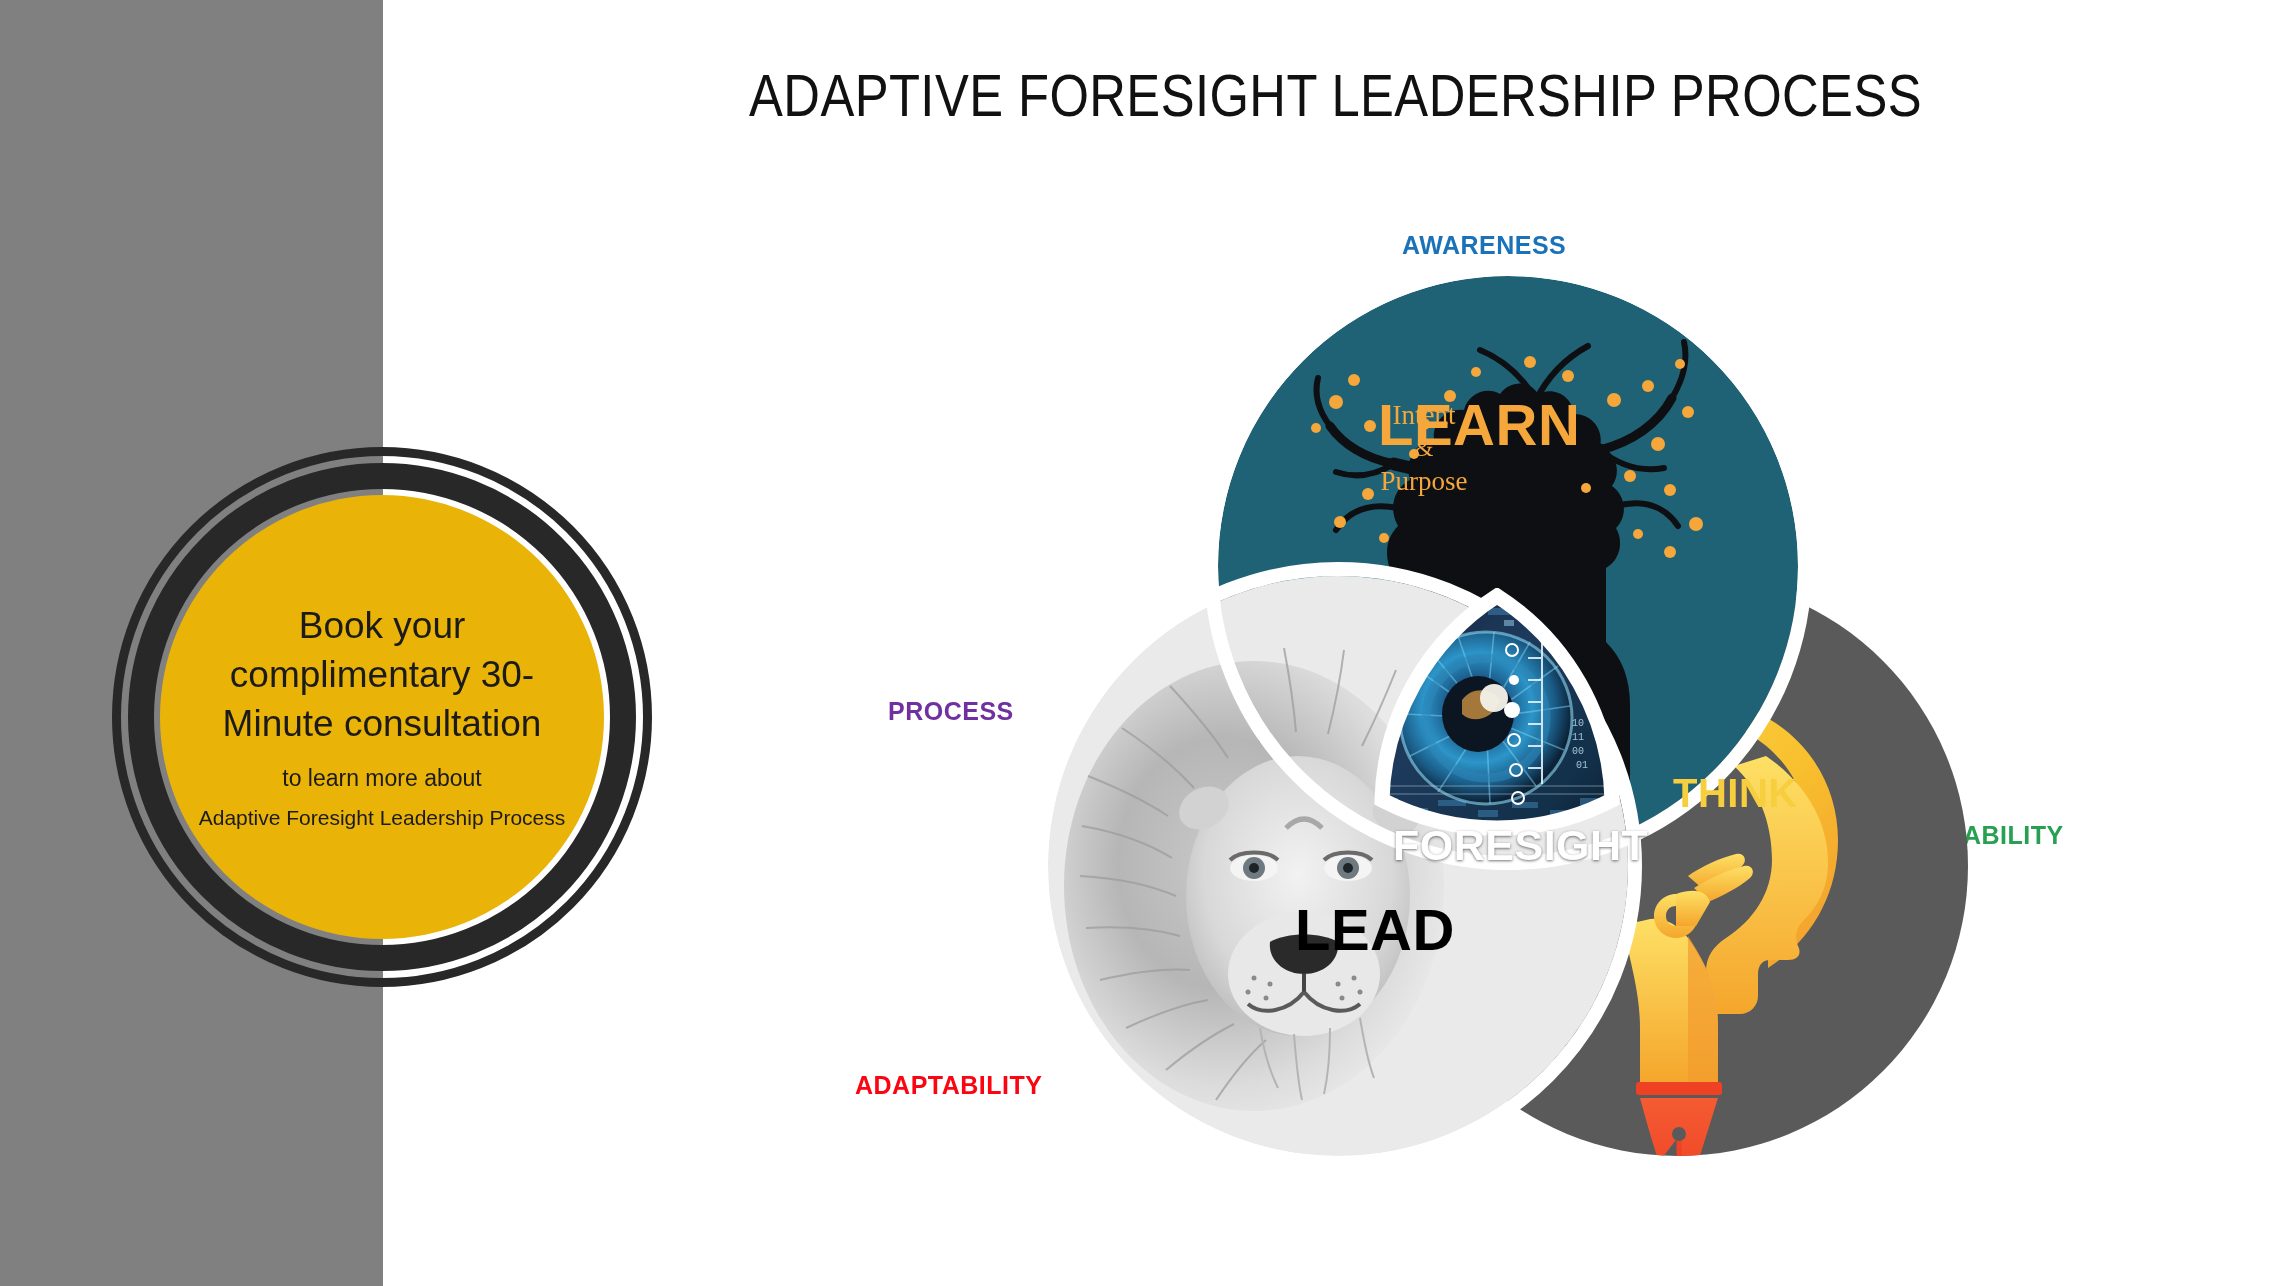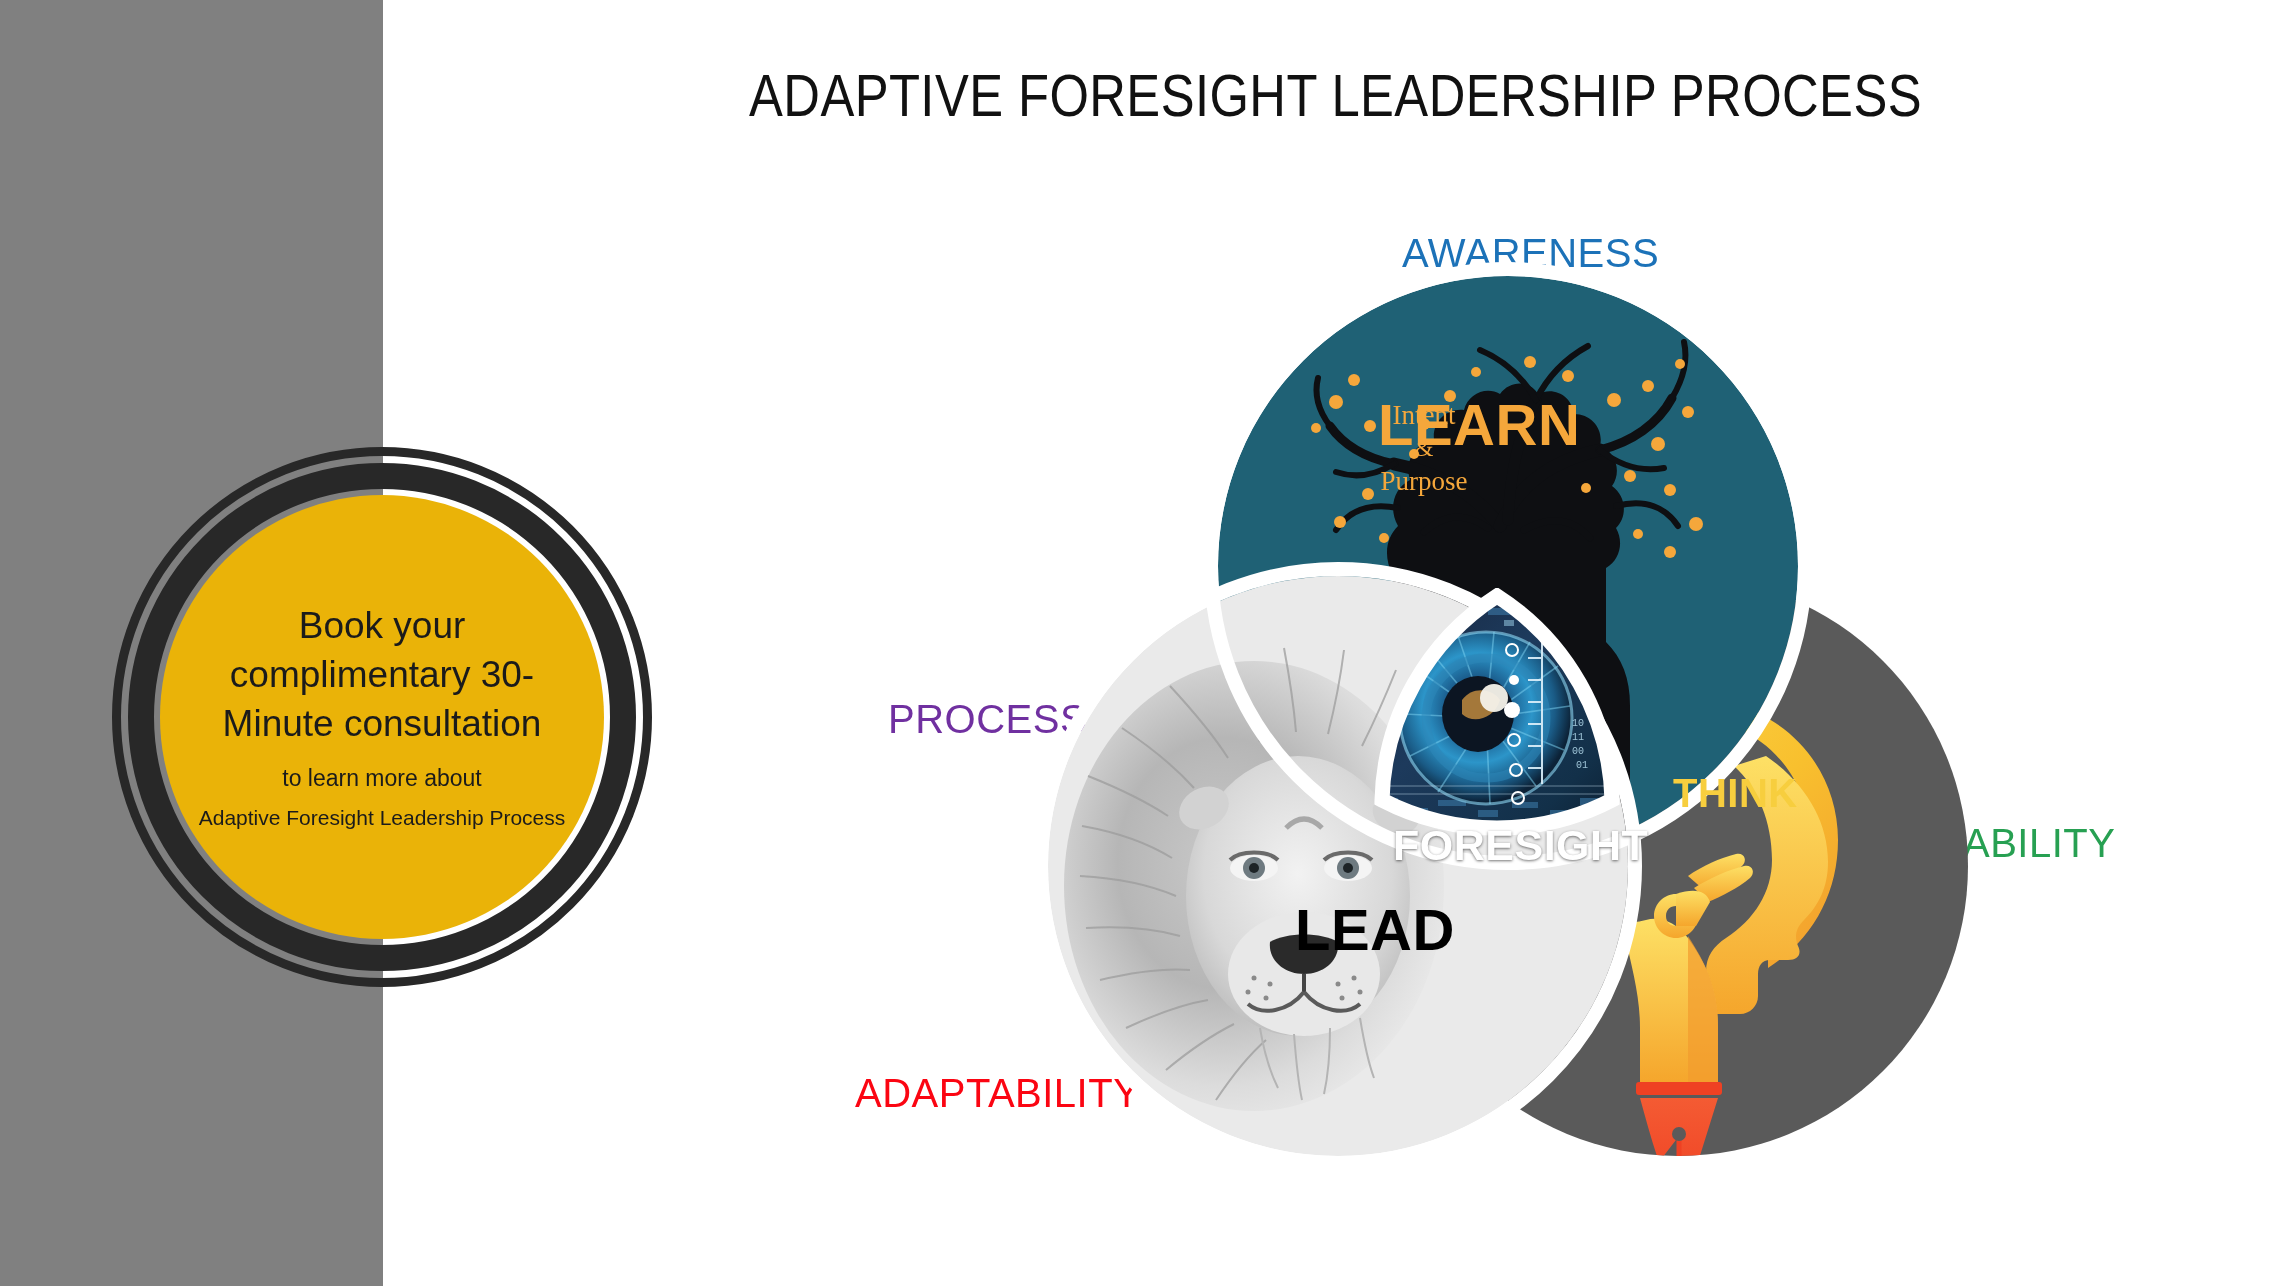--- a/index.html
+++ b/index.html
@@ -194,22 +194,22 @@
     left: 318px;
     top: 312px;
     width: 262px;
     height: 270px;
     z-index: 7;
   }
 
   
   .cat {
     position: absolute;
-    font-weight: normal;
-    font-size: 40px;
+    font-weight: bold;
+    font-size: 25px;
     letter-spacing: 0.5px;
     white-space: nowrap;
   }
   .cat-awareness   { left: 1402px; top: 231px;  color: #1C72B8; }
   .cat-agility     { left: 888px;  top: 697px;  color: #7030A0; }
   .cat-ability     { left: 1963px; top: 821px;  color: #27A052; }
   .cat-adaptability{ left: 855px;  top: 1071px; color: #FB0512; }
 
   svg { display: block; }
 </style>

